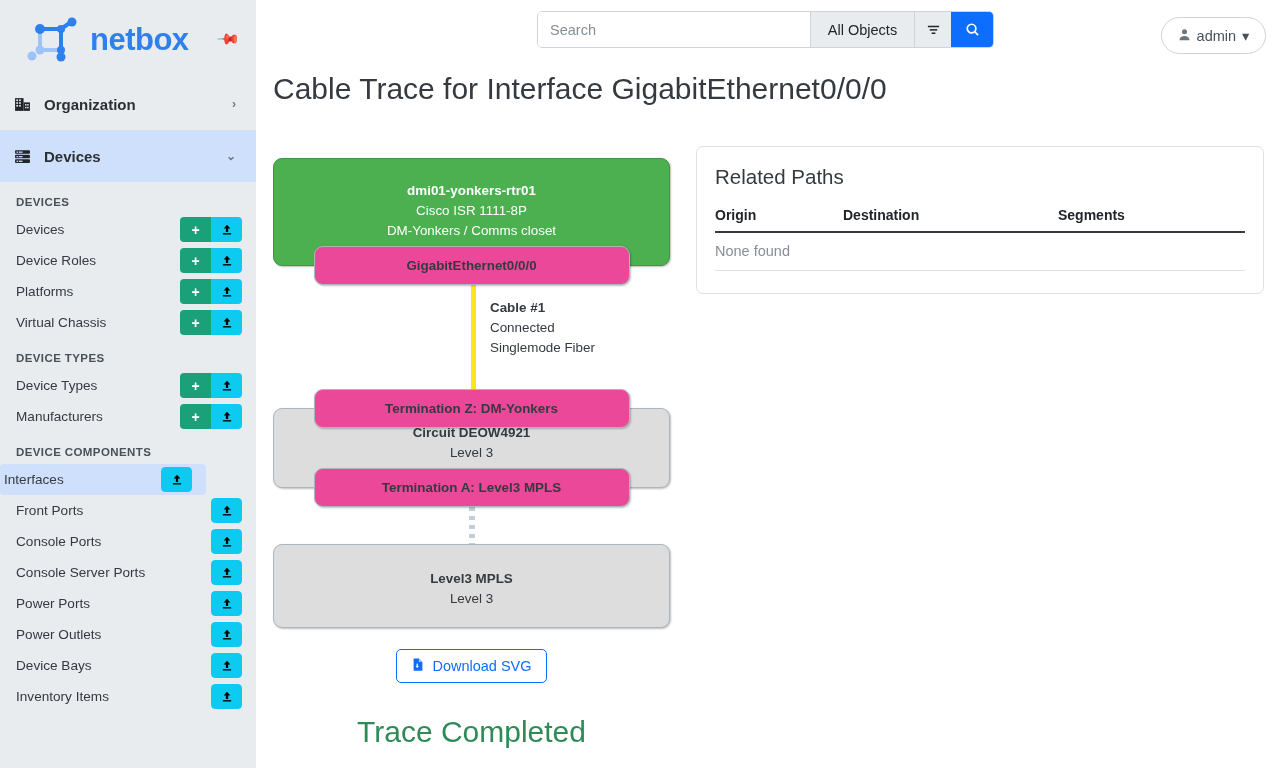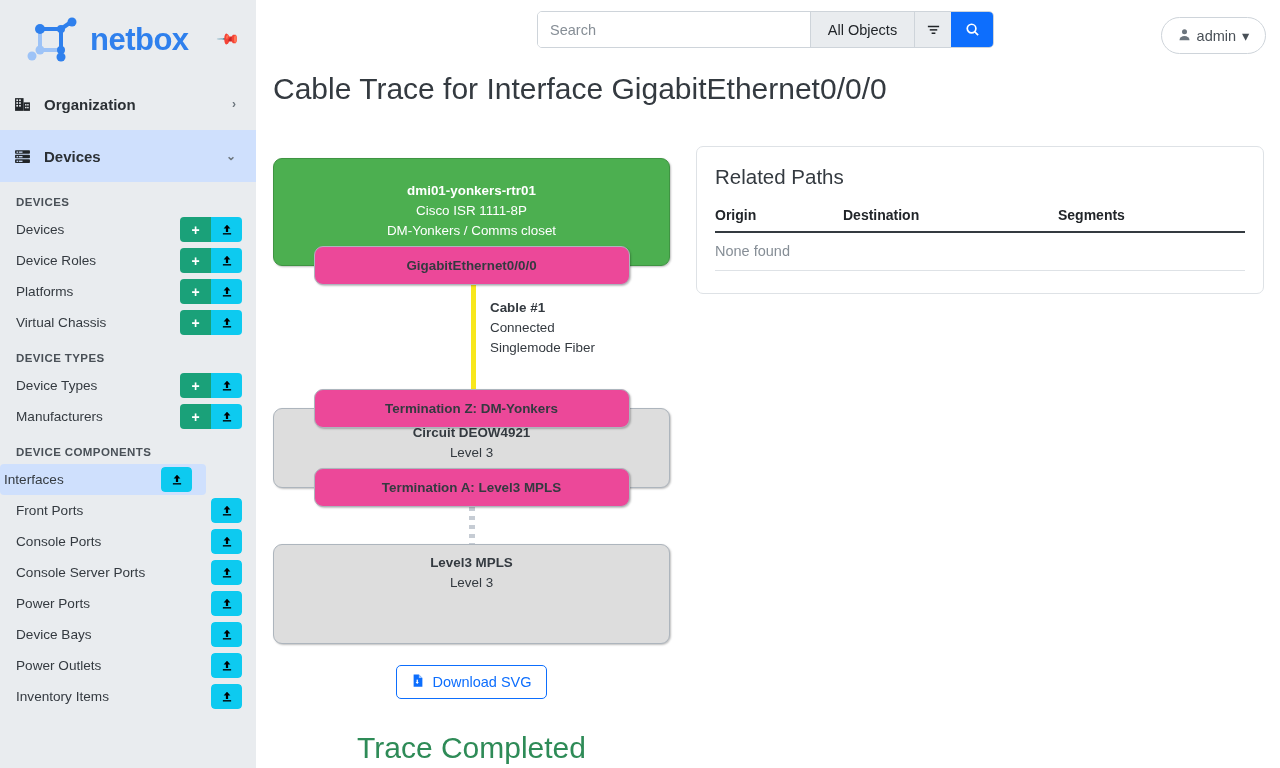--- a/index.html
+++ b/index.html
@@ -142,21 +142,21 @@
     width: 316px; margin: 0 auto; height: 39px;
     display: flex; align-items: center; justify-content: center;
     position: relative; z-index: 3; padding: 0;
   }
   .node-circuit {
     background: #dddddd; color: #343a40;
     height: 80px; padding-top: 14px; position: relative; z-index: 1;
   }
   .node-provider {
     background: #dddddd; color: #343a40;
-    height: 100px; padding-top: 8px;
+    height: 84px; padding-top: 24px;
   }
   .overlap-up { margin-top: -20px; }
 
   .cable-seg {
     position: relative; height: 104px;
   }
   .cable-line {
     position: absolute; left: 198px; top: 0;
     width: 5px; height: 104px; background: #f8e71c;
   }
@@ -402,32 +402,32 @@
     <span class="nav-btns">
       <span class="btn-imp" style="border-radius:4px">
           <svg width="12" height="12" viewBox="0 0 16 16" fill="#000">
             <path d="M8 1 L12.5 6 H9.5 V10.5 H6.5 V6 H3.5 Z"></path>
             <rect x="2.5" y="12.2" width="11" height="1.8"></rect>
           </svg>
         </span>
     </span>
   </div>
   <div class="nav-item">
+    <span>Power Outlets</span>
+    <span class="nav-btns">
+      <span class="btn-imp" style="border-radius:4px">
+          <svg width="12" height="12" viewBox="0 0 16 16" fill="#000">
+            <path d="M8 1 L12.5 6 H9.5 V10.5 H6.5 V6 H3.5 Z"></path>
+            <rect x="2.5" y="12.2" width="11" height="1.8"></rect>
+          </svg>
+        </span>
+    </span>
+  </div>
+  <div class="nav-item">
     <span>Device Bays</span>
-    <span class="nav-btns">
-      <span class="btn-imp" style="border-radius:4px">
-          <svg width="12" height="12" viewBox="0 0 16 16" fill="#000">
-            <path d="M8 1 L12.5 6 H9.5 V10.5 H6.5 V6 H3.5 Z"></path>
-            <rect x="2.5" y="12.2" width="11" height="1.8"></rect>
-          </svg>
-        </span>
-    </span>
-  </div>
-  <div class="nav-item">
-    <span>Power Outlets</span>
     <span class="nav-btns">
       <span class="btn-imp" style="border-radius:4px">
           <svg width="12" height="12" viewBox="0 0 16 16" fill="#000">
             <path d="M8 1 L12.5 6 H9.5 V10.5 H6.5 V6 H3.5 Z"></path>
             <rect x="2.5" y="12.2" width="11" height="1.8"></rect>
           </svg>
         </span>
     </span>
   </div>
   <div class="nav-item">

